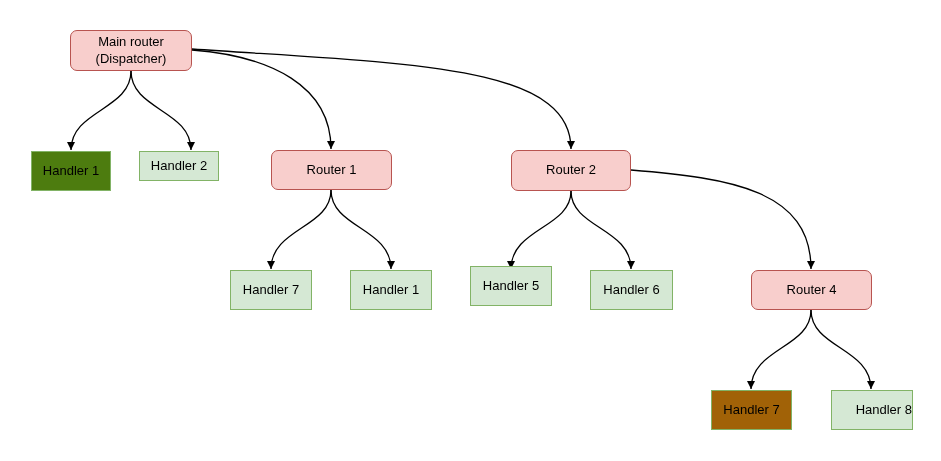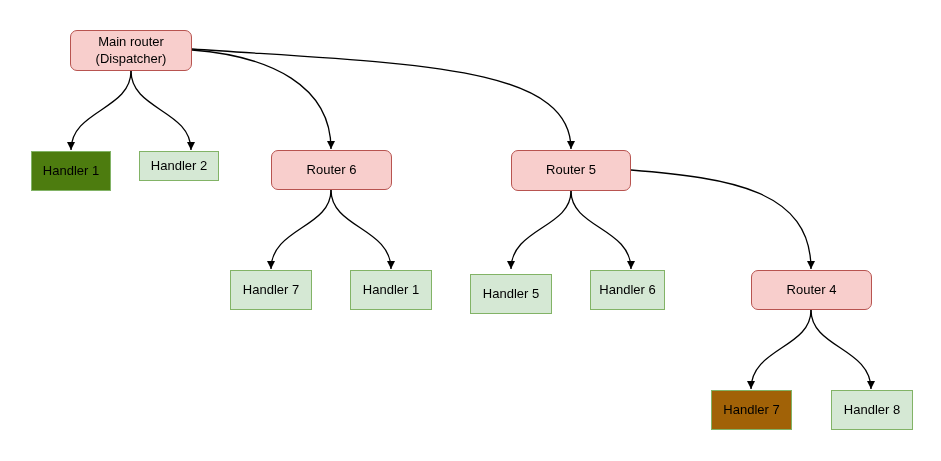--- a/index.html
+++ b/index.html
@@ -63,40 +63,40 @@
         <span class="label-line">Main router</span>
         <span class="label-line">(Dispatcher)</span>
       </div>
       <div class="node handler" style="left: 31px; top: 151px; width: 80px; height: 40px; background: #4d7c0f; border-color: rgb(130, 179, 102); text-align: right;">
         <span class="label-line">Handler 1</span>
       </div>
       <div class="node handler" style="left: 139px; top: 151px; width: 80px; height: 30px; background: rgb(213, 232, 212); border-color: rgb(130, 179, 102);">
         <span class="label-line">Handler 2</span>
       </div>
       <div class="node router" style="left: 271px; top: 150px; width: 121px; height: 40px; background: rgb(248, 206, 204); border-color: rgb(184, 84, 80);">
-        <span class="label-line">Router 6</span>
+        <span class="label-line">Router 1</span>
       </div>
       <div class="node router" style="left: 511px; top: 150px; width: 120px; height: 41px; background: rgb(248, 206, 204); border-color: rgb(184, 84, 80);">
-        <span class="label-line">Router 5</span>
+        <span class="label-line">Router 2</span>
       </div>
       <div class="node handler" style="left: 230px; top: 270px; width: 82px; height: 40px; background: rgb(213, 232, 212); border-color: rgb(130, 179, 102);">
         <span class="label-line">Handler 7</span>
       </div>
       <div class="node handler" style="left: 350px; top: 270px; width: 82px; height: 40px; background: rgb(213, 232, 212); border-color: rgb(130, 179, 102);">
         <span class="label-line">Handler 1</span>
       </div>
-      <div class="node handler" style="left: 470px; top: 274px; width: 82px; height: 40px; background: rgb(213, 232, 212); border-color: rgb(130, 179, 102);">
+      <div class="node handler" style="left: 470px; top: 266px; width: 82px; height: 40px; background: rgb(213, 232, 212); border-color: rgb(130, 179, 102);">
         <span class="label-line">Handler 5</span>
       </div>
-      <div class="node handler" style="left: 590px; top: 270px; width: 75px; height: 40px; background: rgb(213, 232, 212); border-color: rgb(130, 179, 102);">
+      <div class="node handler" style="left: 590px; top: 270px; width: 83px; height: 40px; background: rgb(213, 232, 212); border-color: rgb(130, 179, 102);">
         <span class="label-line">Handler 6</span>
       </div>
       <div class="node router" style="left: 751px; top: 270px; width: 121px; height: 40px; background: rgb(248, 206, 204); border-color: rgb(184, 84, 80);">
         <span class="label-line">Router 4</span>
       </div>
       <div class="node handler" style="left: 711px; top: 390px; width: 81px; height: 40px; background: #a16207; border-color: rgb(130, 179, 102);">
         <span class="label-line">Handler 7</span>
       </div>
-      <div class="node handler" style="left: 831px; top: 390px; width: 82px; height: 40px; background: rgb(213, 232, 212); border-color: rgb(130, 179, 102);">
+      <div class="node handler" style="left: 831px; top: 390px; width: 82px; height: 40px; background: rgb(213, 232, 212); border-color: rgb(130, 179, 102); align-items: flex-end;">
         <span class="label-line">Handler 8</span>
       </div>
     </div>
 </div>
 
 </body></html>

